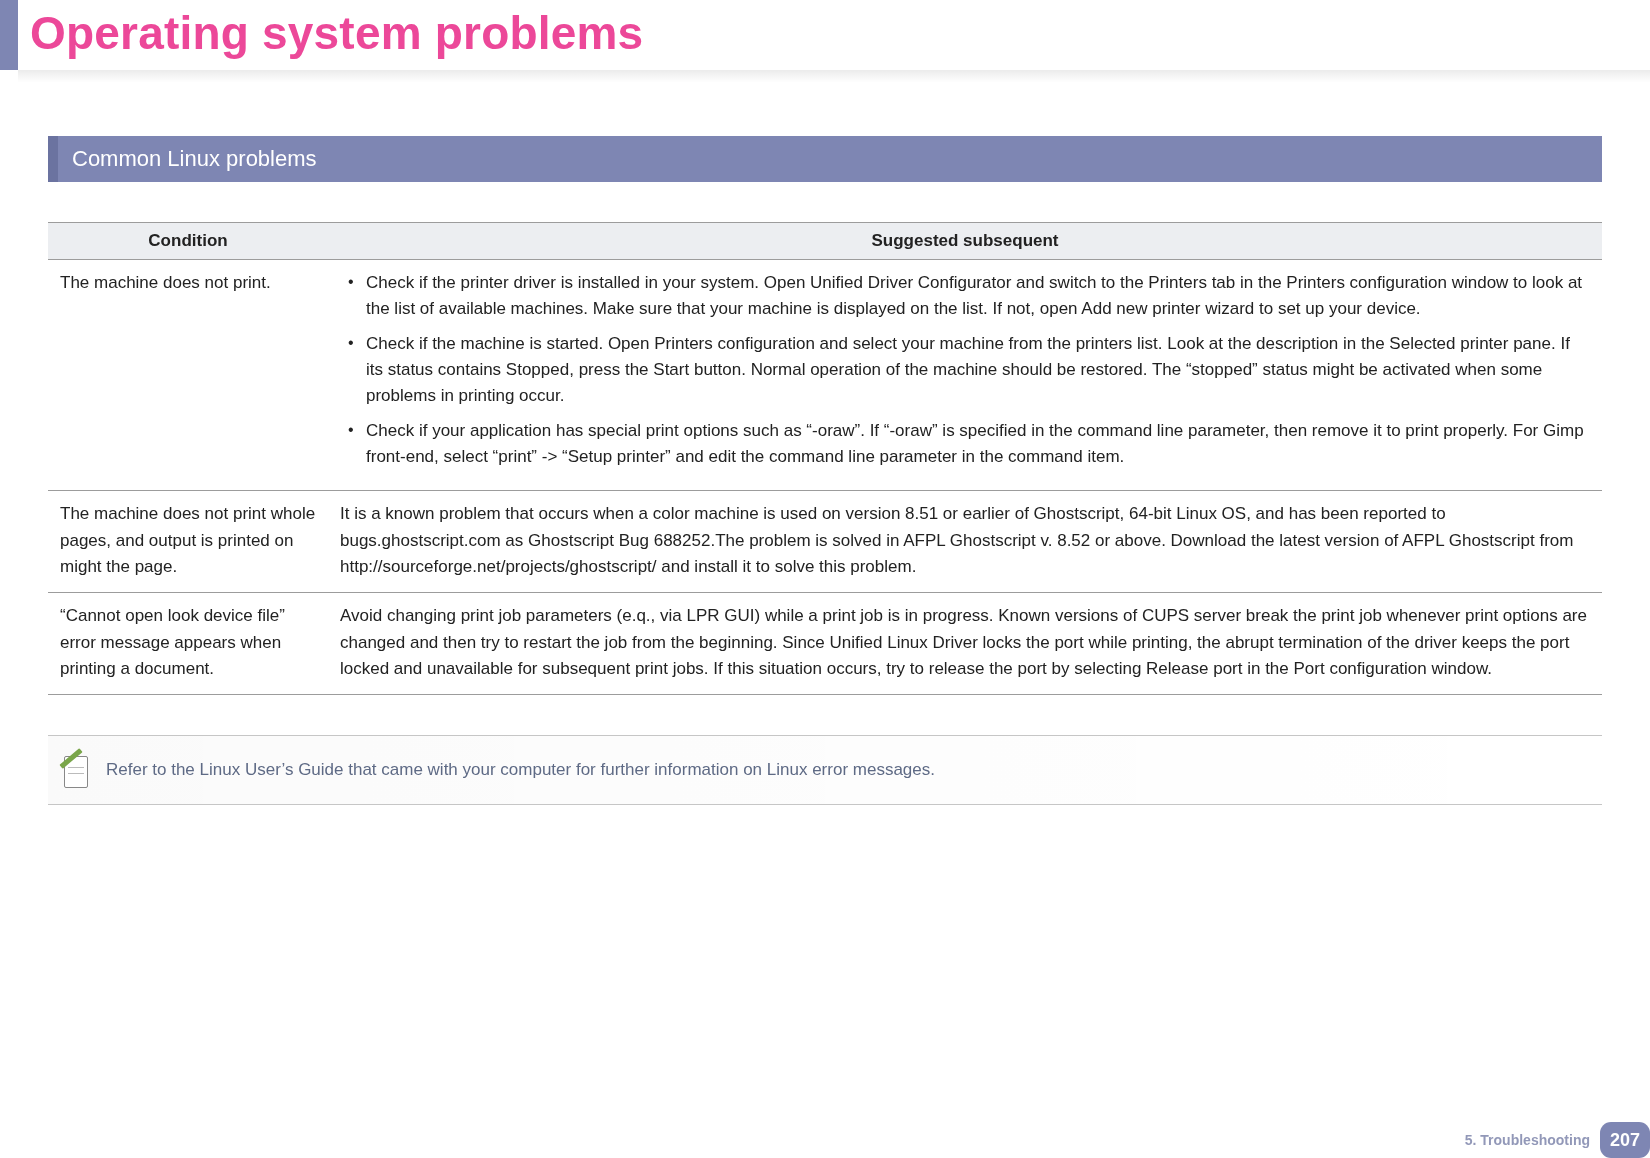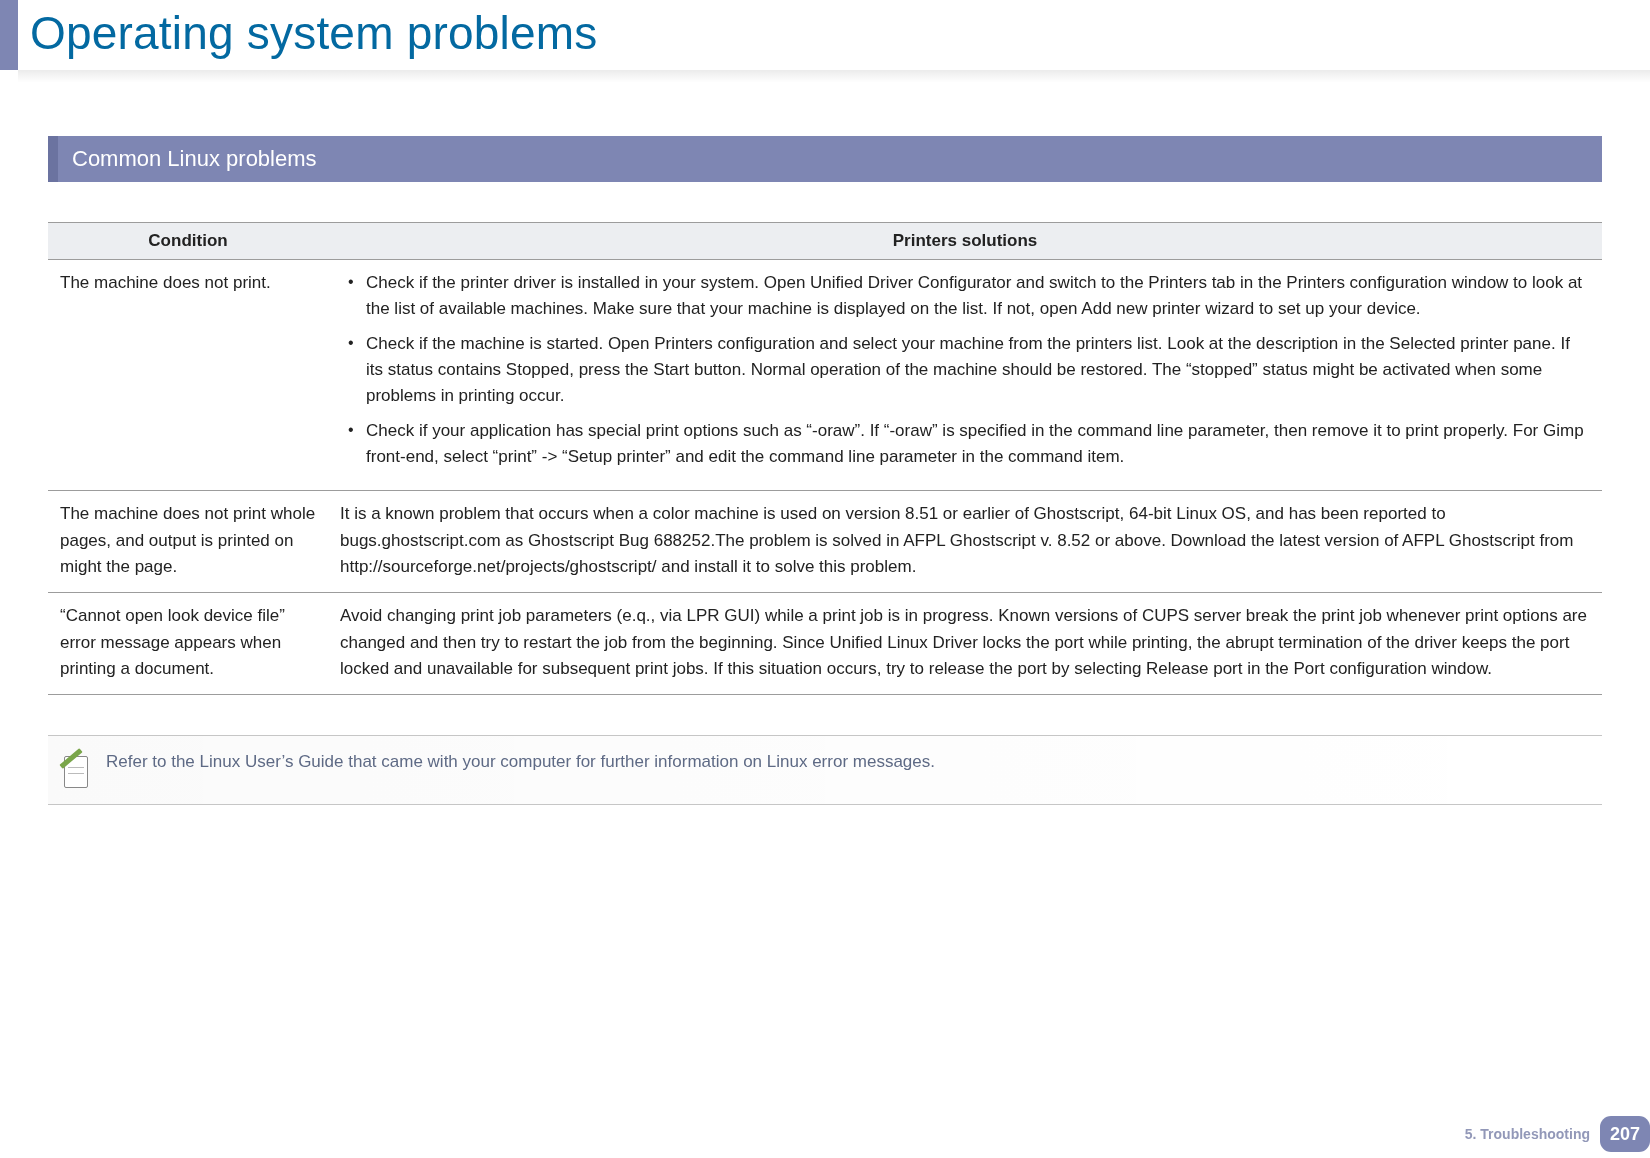--- a/index.html
+++ b/index.html
@@ -15,22 +15,22 @@
     display: flex;
     align-items: stretch;
     height: 70px;
   }
   .hdr-tab {
     width: 18px;
     background: #7e86b3;
   }
   .hdr-title {
     font-size: 46px;
-    font-weight: 400;
-    color: #0369a1;
+    font-weight: 700;
+    color: #ec4899;
     padding: 6px 0 0 12px;
     letter-spacing: 0.2px;
   }
   .hdr-underline {
     height: 18px;
     background: linear-gradient(to bottom, rgba(0,0,0,0.08), rgba(0,0,0,0) 70%);
     margin-left: 18px;
   }
   .page {
     padding: 48px 48px 0 48px;
@@ -90,21 +90,21 @@
     top: 0;
     font-size: 16px;
   }
   .bold { font-weight: 400; }
   .note {
     margin-top: 40px;
     border-top: 1px solid #c6c6c6;
     border-bottom: 1px solid #c6c6c6;
     padding: 16px 12px;
     display: flex;
-    align-items: flex-start;
+    align-items: center;
     gap: 16px;
     background: linear-gradient(to right, rgba(0,0,0,0.02), rgba(0,0,0,0));
   }
   .note-icon {
     width: 30px;
     height: 36px;
     position: relative;
   }
   .note-icon .paper {
     position: absolute;
@@ -132,21 +132,21 @@
     transform: rotate(-40deg);
     border-radius: 1px;
   }
   .note-text {
     font-size: 17px;
     color: #5e6a85;
   }
   .footer {
     position: absolute;
     right: 0;
-    bottom: 6px;
+    bottom: 0;
     display: flex;
     align-items: stretch;
     height: 36px;
   }
   .footer-chapter {
     color: #9298b8;
     font-weight: 700;
     font-size: 14px;
     text-align: right;
     padding: 10px 10px 0 0;
@@ -176,21 +176,21 @@
 
   <div class="section-bar">
     <div class="section-tab"></div>
     <div class="section-title">Common Linux problems</div>
   </div>
 
   <table class="tbl">
     <thead>
       <tr>
         <th>Condition</th>
-        <th>Printers solutions</th>
+        <th>Suggested subsequent</th>
       </tr>
     </thead>
     <tbody>
 
       <tr>
         <td class="cond">The machine does not print.</td>
         <td>
           <ul class="bullets">
             <li>
               <span>Check if the printer driver is installed in your system. Open Unified Driver Configurator and switch to the </span><span class="bold">Printers</span><span> tab in the </span><span class="bold">Printers configuration</span><span> window to look at the list of available machines. Make sure that your machine is displayed on the list. If not, open </span><span class="bold">Add new printer wizard</span><span> to set up your device.</span>

